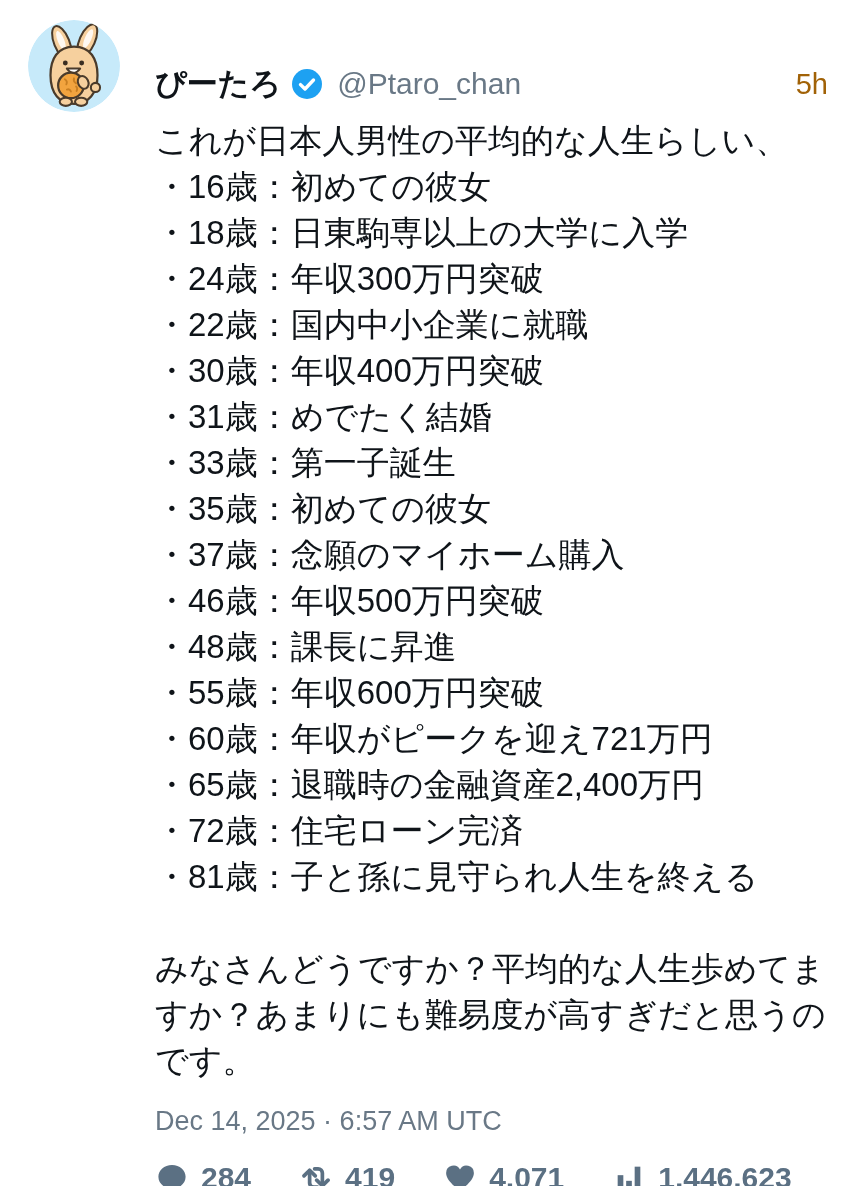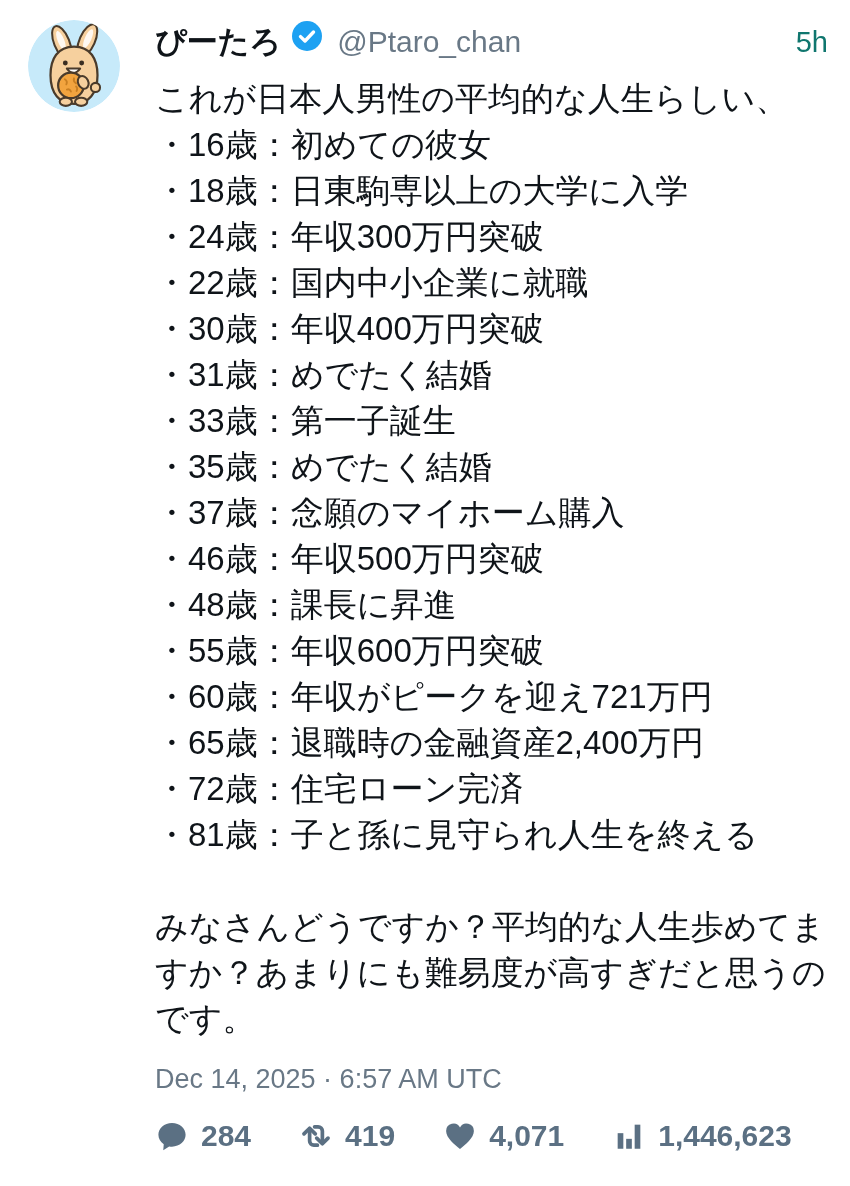--- a/index.html
+++ b/index.html
@@ -32,23 +32,25 @@
     overflow: hidden;
     cursor: pointer;
   }
   .content-col {
     flex: 1 1 auto;
     min-width: 0;
     padding-top: 0px;
   }
   .header-row {
     display: flex;
+    align-items: center;
     height: 44px;
     line-height: 44px;
     white-space: nowrap;
+    margin-top: 42px;
   }
   .display-name {
     font-weight: 700;
     font-size: 31px;
     color: #0f1419;
   }
   .verified-badge {
     width: 32px;
     height: 32px;
     margin-left: 10px;
@@ -59,21 +61,21 @@
     margin-left: 14px;
     font-size: 30px;
     color: #697886;
     font-weight: 400;
     overflow: hidden;
     text-overflow: ellipsis;
   }
   .rel-time {
     margin-left: auto;
     font-size: 29px;
-    color: #0f766e;
+    color: #a16207;
     padding-right: 2px;
   }
   .tweet-body {
     font-size: 33px;
     line-height: 46px;
     color: #0f1419;
     letter-spacing: 0;
   }
   .intro-line {
     margin-top: 12px;
@@ -178,21 +180,21 @@
     <div class="tweet-body">
       <div class="intro-line">これが日本人男性の平均的な人生らしい、</div>
       <div class="milestone-list">
           <div class="milestone-item">・16歳：初めての彼女</div>
           <div class="milestone-item">・18歳：日東駒専以上の大学に入学</div>
           <div class="milestone-item">・24歳：年収300万円突破</div>
           <div class="milestone-item">・22歳：国内中小企業に就職</div>
           <div class="milestone-item">・30歳：年収400万円突破</div>
           <div class="milestone-item">・31歳：めでたく結婚</div>
           <div class="milestone-item">・33歳：第一子誕生</div>
-          <div class="milestone-item">・35歳：めでたく結婚</div>
+          <div class="milestone-item">・35歳：初めての彼女</div>
           <div class="milestone-item">・37歳：念願のマイホーム購入</div>
           <div class="milestone-item">・46歳：年収500万円突破</div>
           <div class="milestone-item">・48歳：課長に昇進</div>
           <div class="milestone-item">・55歳：年収600万円突破</div>
           <div class="milestone-item">・60歳：年収がピークを迎え721万円</div>
           <div class="milestone-item">・65歳：退職時の金融資産2,400万円</div>
           <div class="milestone-item">・72歳：住宅ローン完済</div>
           <div class="milestone-item">・81歳：子と孫に見守られ人生を終える</div>
         </div>
       <div class="closing-text">みなさんどうですか？平均的な人生歩めてますか？あまりにも難易度が高すぎだと思うのです。</div>

